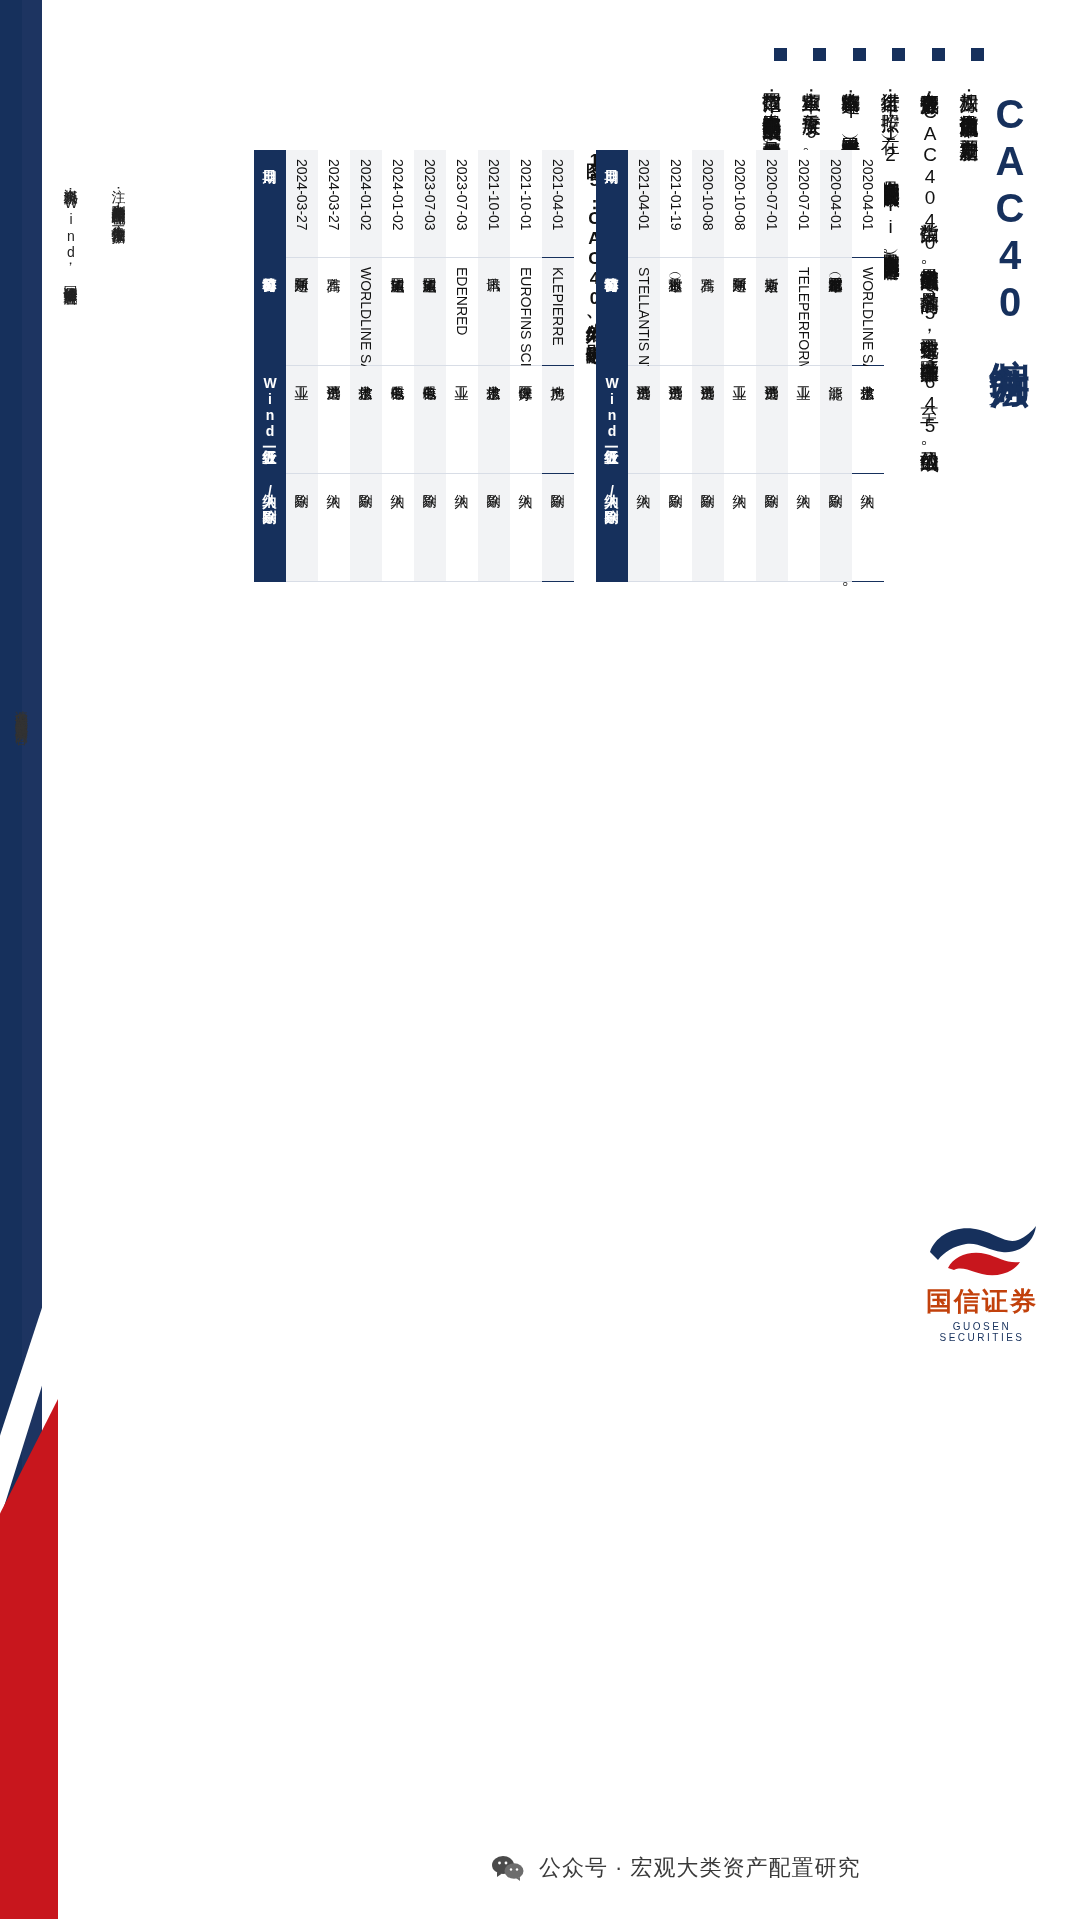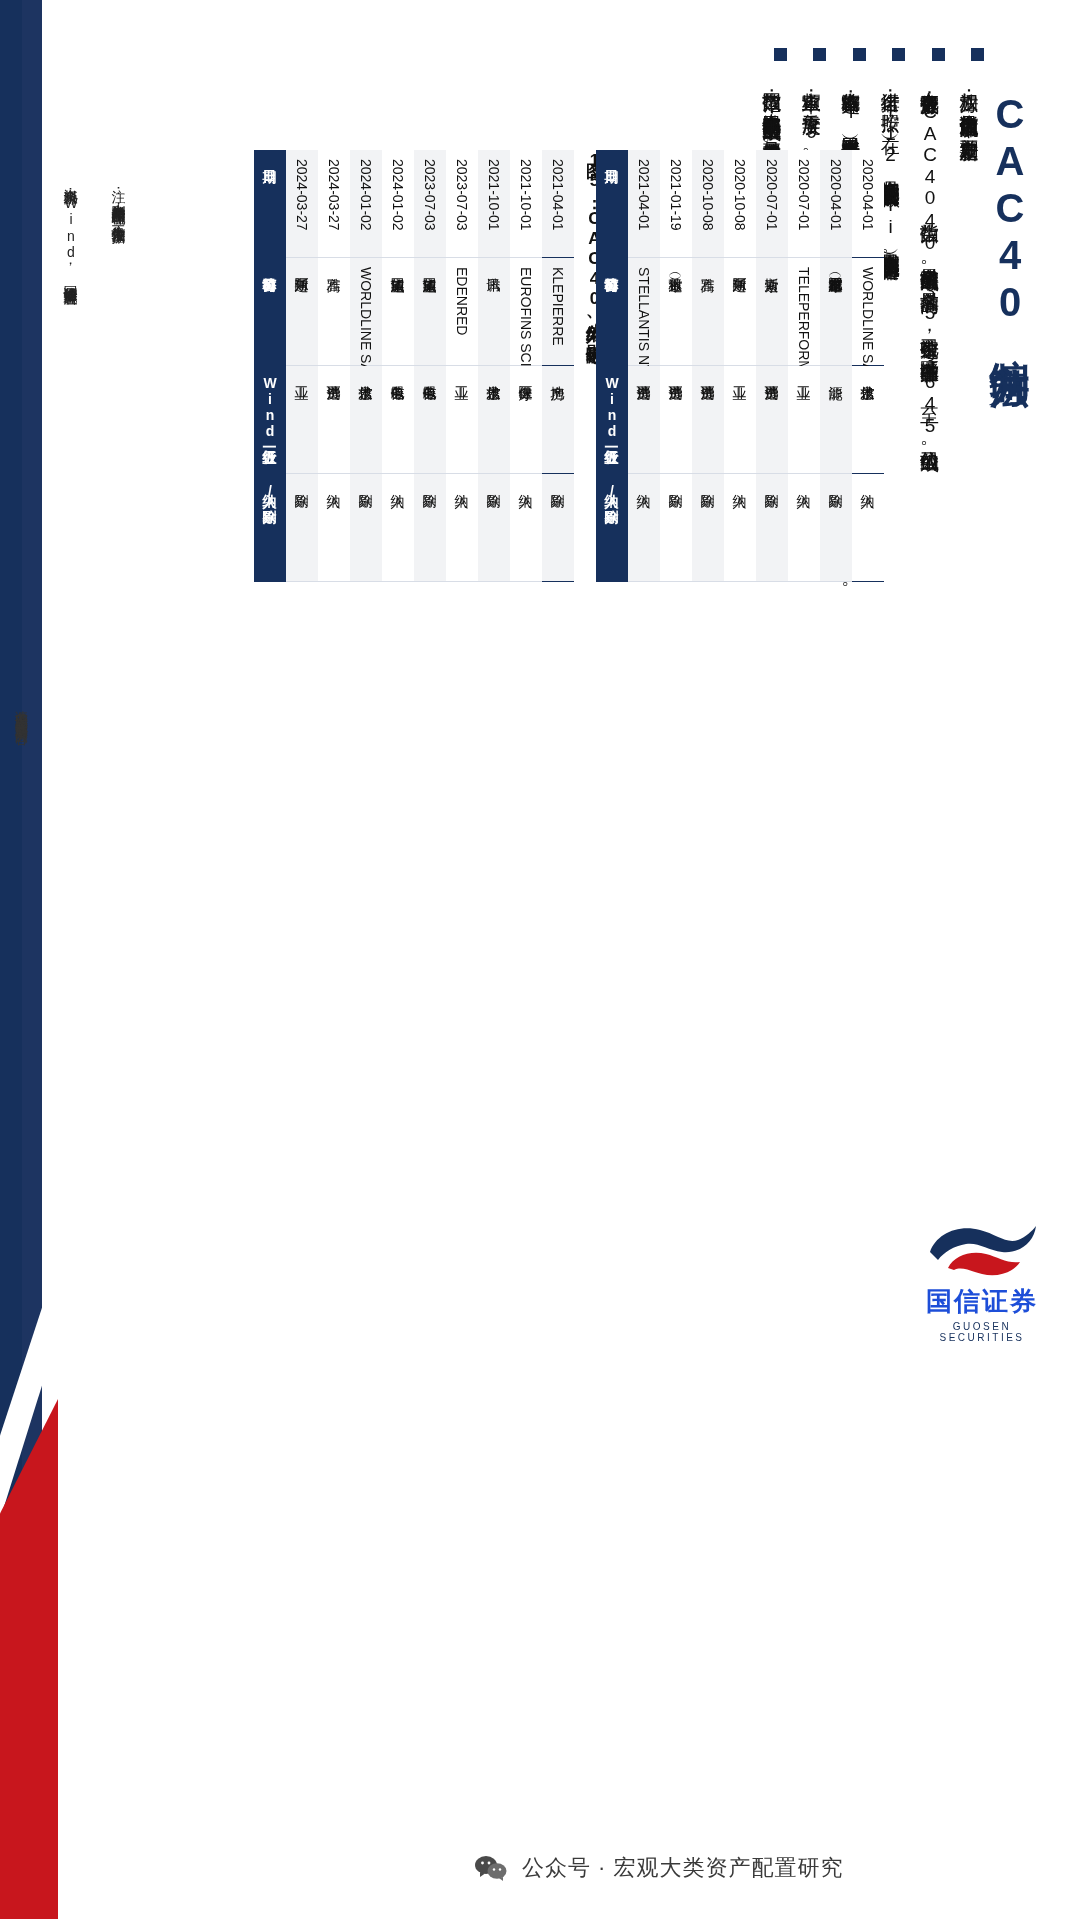--- a/index.html
+++ b/index.html
@@ -61,21 +61,21 @@
     position: absolute;
     right: 28px;
     top: 1218px;
     width: 140px;
     text-align: center;
   }
   .logo svg { display:block; margin: 0 auto; }
   .logo .cn {
     font-size: 26px;
     font-weight: bold;
-    color: #1d4ed8;
+    color: #c2410c;
     letter-spacing: 2px;
     margin-top: 4px;
   }
   .logo .en {
     font-size: 10px;
     color: #16305c;
     letter-spacing: 2.5px;
     margin-top: 2px;
   }
 
@@ -207,21 +207,21 @@
     text-orientation: upright;
     font-size: 14px;
     color: #222;
     white-space: nowrap;
     letter-spacing: 0.5px;
   }
 
   
   .watermark {
     position: absolute;
-    left: 474px;
+    left: 491px;
     bottom: 36px;
     display: flex;
     align-items: center;
     font-size: 22px;
     color: #3a3a3a;
     letter-spacing: 1px;
   }
   .watermark .wicon {
     width: 34px; height: 28px;
     margin-right: 14px;

